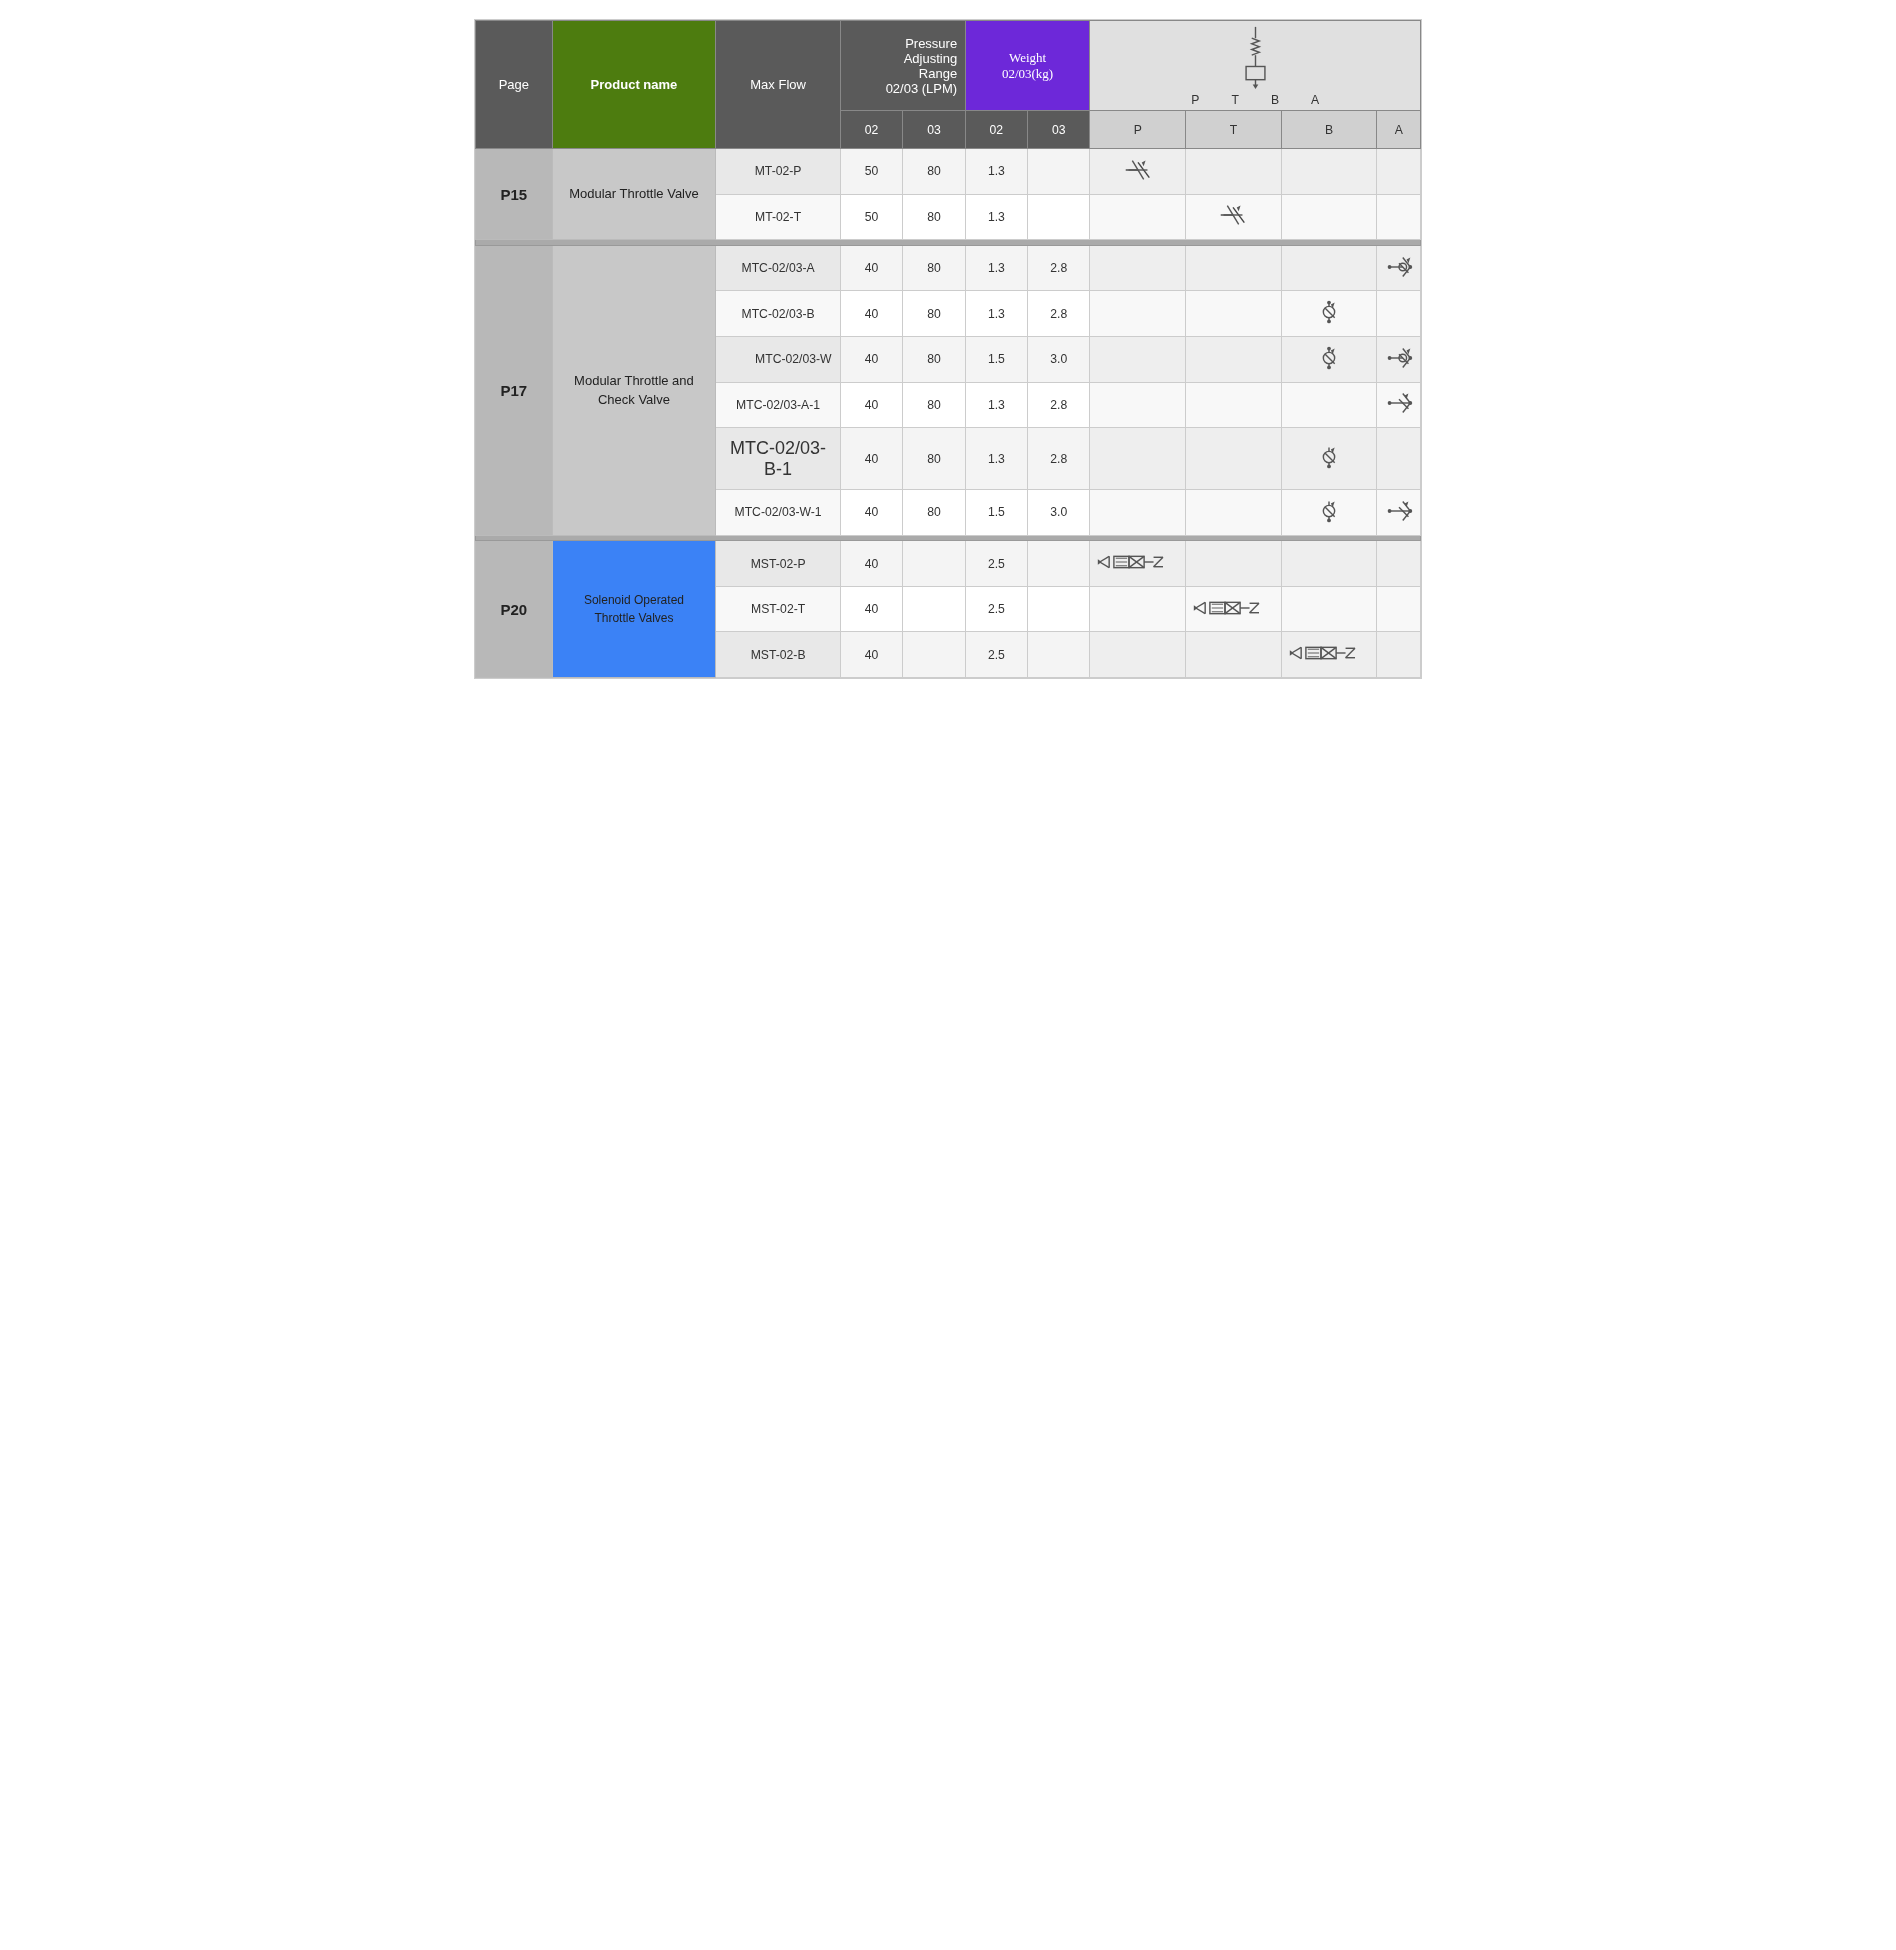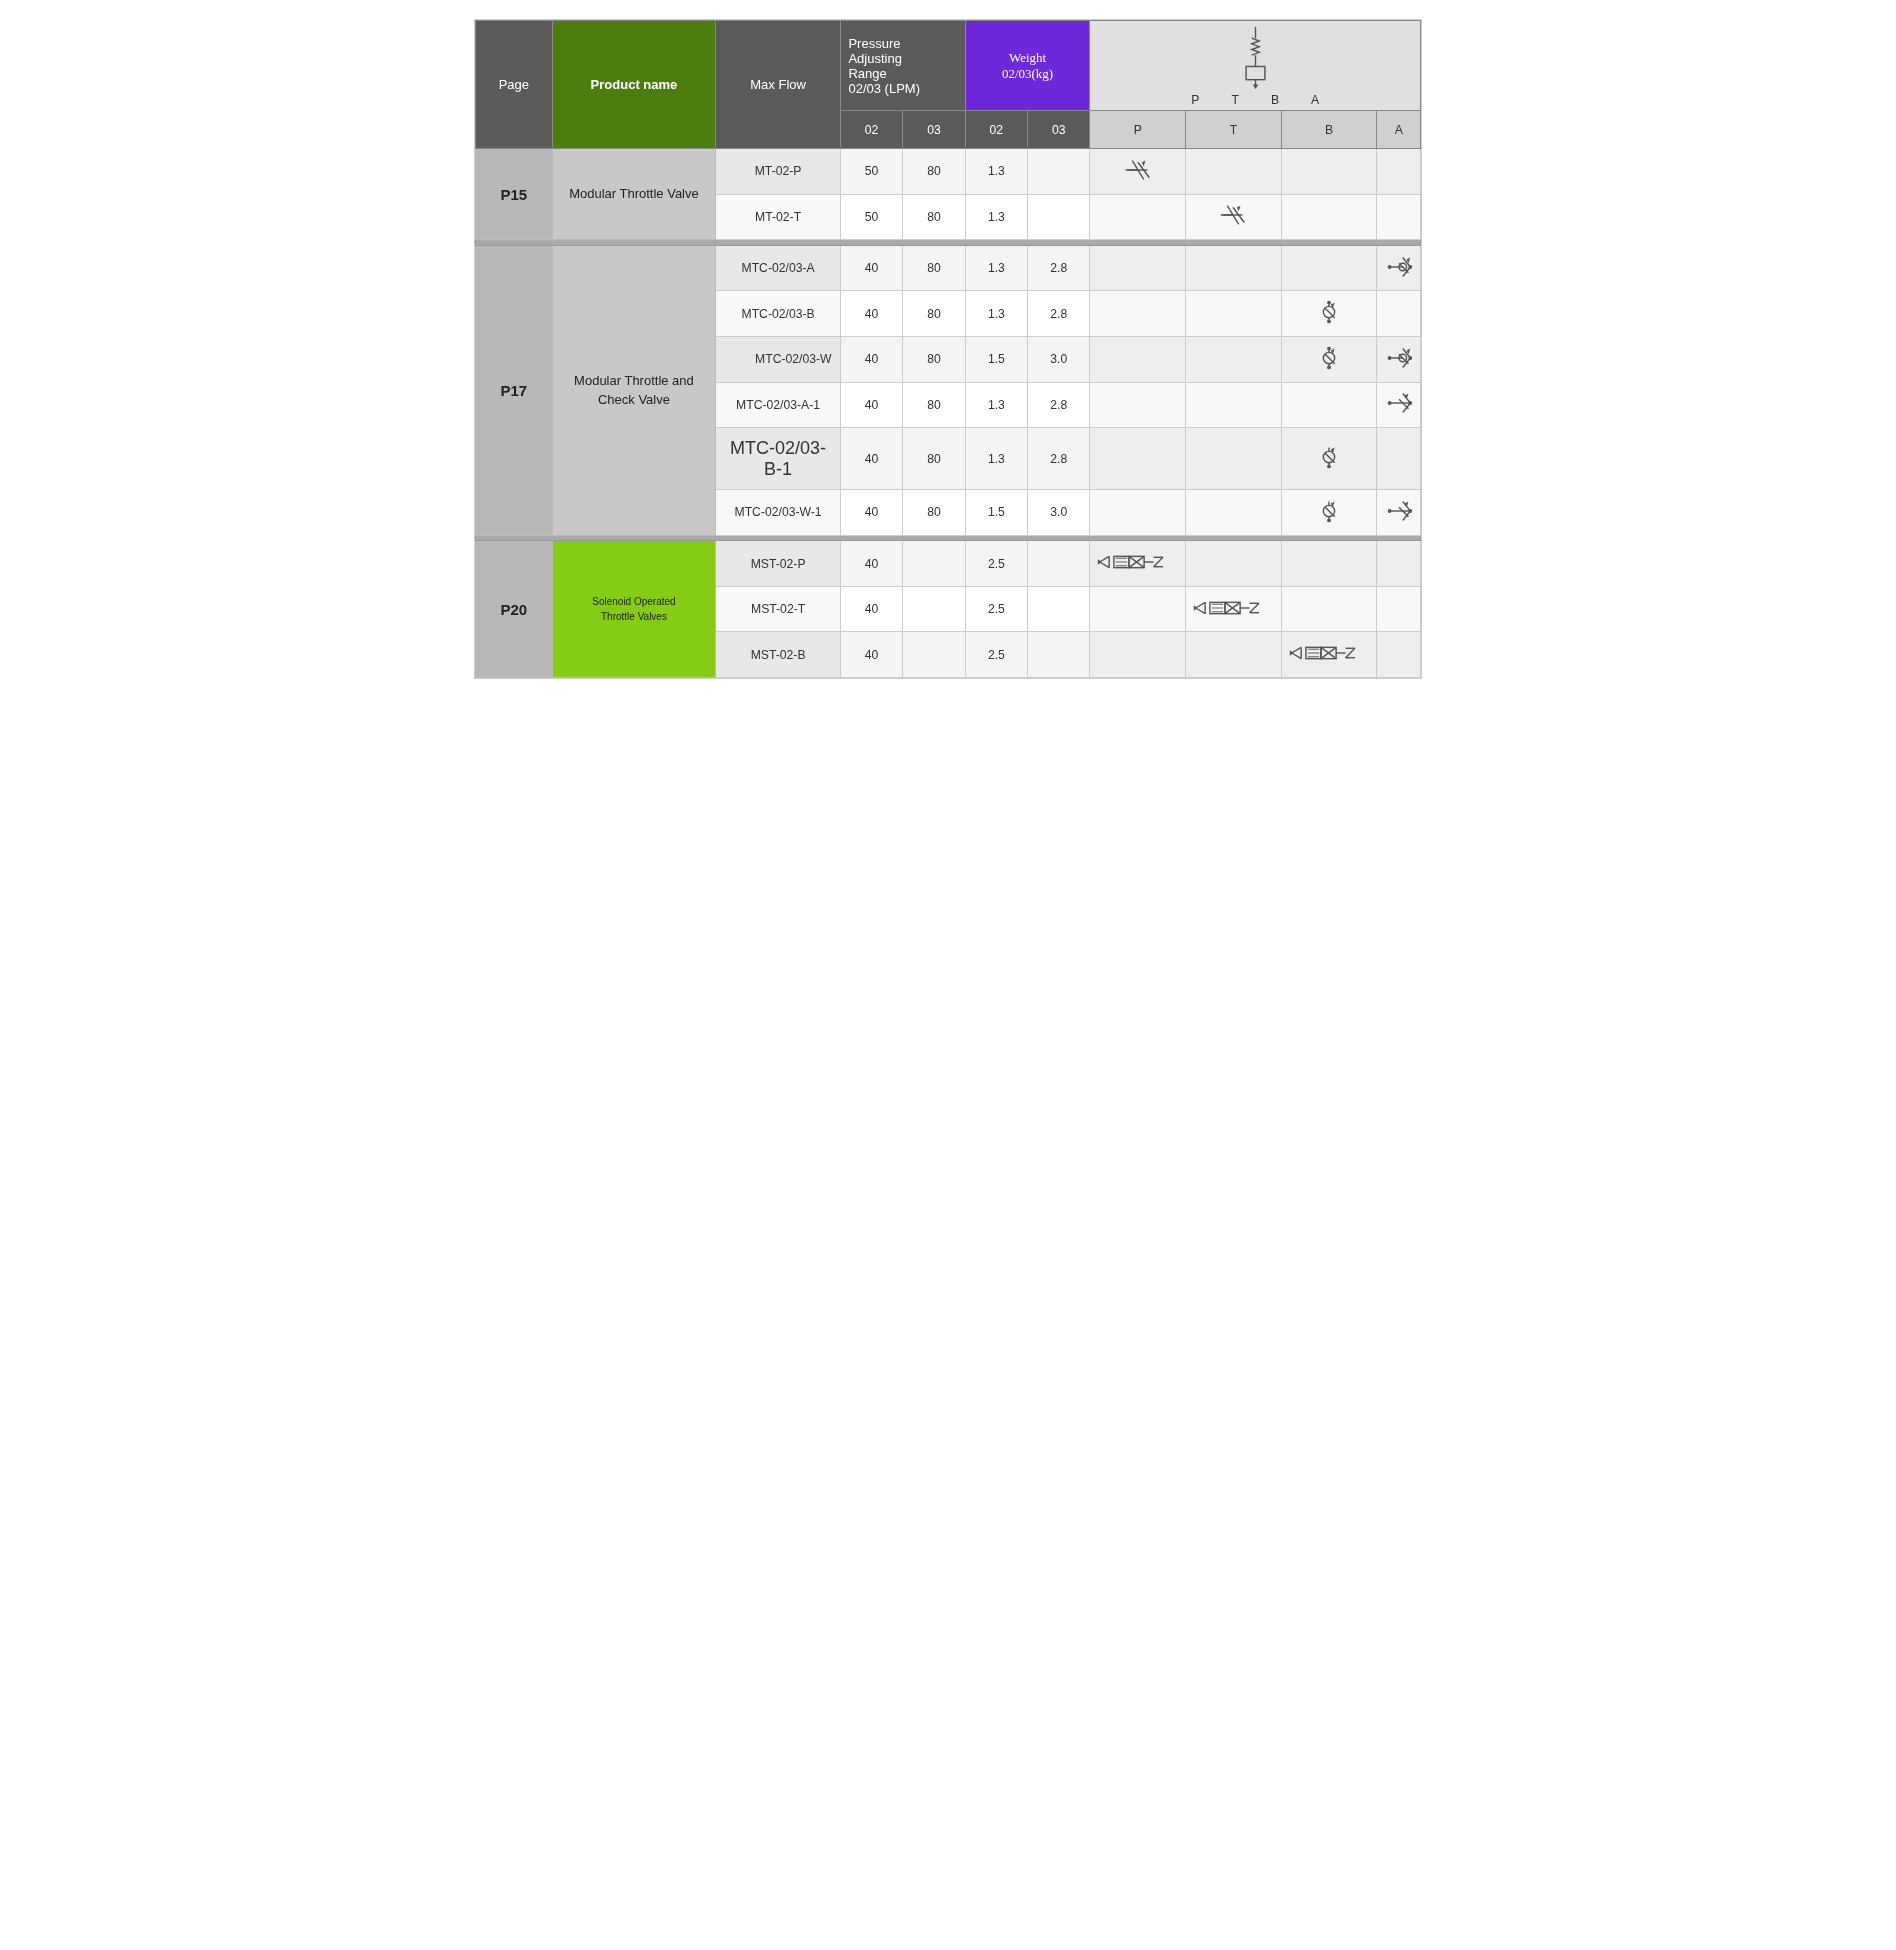--- a/index.html
+++ b/index.html
@@ -39,21 +39,21 @@
 </head>
 <body>
 
 <div class="table-container">
 <table>
   <thead>
 <tr>
   <th rowspan="2" style="width:75px; background:#5a5a5a; color:#fff; border:0.9px solid #888; text-align:center; vertical-align:middle; font-weight:normal;">Page</th>
   <th rowspan="2" style="width:160px; background:#4d7c0f; color:#fff; border:0.9px solid #888; text-align:center; vertical-align:middle; font-weight:bold;">Product name</th>
   <th rowspan="2" style="width:122px; background:#5a5a5a; color:#fff; border:0.9px solid #888; text-align:center; vertical-align:middle; font-weight:normal;">Max Flow</th>
-  <th colspan="2" style="background:#5a5a5a; color:#fff; border:0.9px solid #888; text-align:left; vertical-align:middle; font-weight:normal;">Pressure<br>Adjusting<br>Range<br>02/03 (LPM)</th>
+  <th colspan="2" style="background:#5a5a5a; color:#fff; border:0.9px solid #888; text-align:right; vertical-align:middle; font-weight:normal;">Pressure<br>Adjusting<br>Range<br>02/03 (LPM)</th>
   <th colspan="2" style="background:#6d28d9; color:#fff; border:0.9px solid #888; text-align:center; vertical-align:middle; font-weight:normal;font-family:Liberation Serif, serif;">Weight<br>02/03(kg)</th>
   <th colspan="4" style="background:#e0e0e0; color:#333; border:0.9px solid #888; text-align:center; vertical-align:bottom; min-width:169px; padding:3.8px 1.9px;">
     <div style="display:flex; flex-direction:column; align-items:center;">
       <svg width="151" height="66" viewBox="0 0 160 70">
 
         <line x1="80" y1="2" x2="80" y2="14" stroke="#555" stroke-width="1.5"></line>
 
         <polyline points="76,14 84,17 76,20 84,23 76,26 84,29 76,32" fill="none" stroke="#555" stroke-width="1.5"></polyline>
         <line x1="80" y1="32" x2="80" y2="44" stroke="#555" stroke-width="1.5"></line>
 
@@ -335,22 +335,22 @@
       <circle cx="8" cy="18" r="2" fill="#555"></circle>
       <circle cx="30" cy="18" r="2" fill="#555"></circle>
     </svg></td>
         </tr>
         <tr>
           <td colspan="11" style="height:5.6px; background:#aaa; border:0.9px solid #999; padding:0;"></td>
         </tr>
         <tr>
           <td rowspan="3" style="background:#b8b8b8; font-weight:bold; font-size:15px; text-align:center; 
         vertical-align:middle; border:0.9px solid #bbb; color:#222;">P20</td>
-          <td rowspan="3" style="background:#84cc16; text-align:center; vertical-align:middle; 
-        border:0.9px solid #bbb; color:#222; font-size:10px; line-height:1.5;margin-top:20px;">Solenoid Operated<br>Throttle Valves</td>
+          <td rowspan="3" style="background:#3b82f6; text-align:center; vertical-align:middle; 
+        border:0.9px solid #bbb; color:#222; font-size:12px; line-height:1.5;margin-top:20px;">Solenoid Operated<br>Throttle Valves</td>
           <td style="background:#e8e8e8; text-align:center; vertical-align:middle; 
       border:0.9px solid #ccc; font-size:12.2px; color:#333;">MST-02-P</td>
           <td style="background:#f4f4f4; text-align:center; vertical-align:middle; 
       border:0.9px solid #ccc; font-size:12.2px; color:#333;">40</td>
           <td style="background:#f4f4f4; text-align:center; vertical-align:middle; 
       border:0.9px solid #ccc; font-size:12.2px; color:#333;"></td>
           <td style="background:#f4f4f4; text-align:center; vertical-align:middle; 
       border:0.9px solid #ccc; font-size:12.2px; color:#333;">2.5</td>
           <td style="background:#f4f4f4; text-align:center; vertical-align:middle; 
       border:0.9px solid #ccc; font-size:12.2px; color:#333;"></td>

